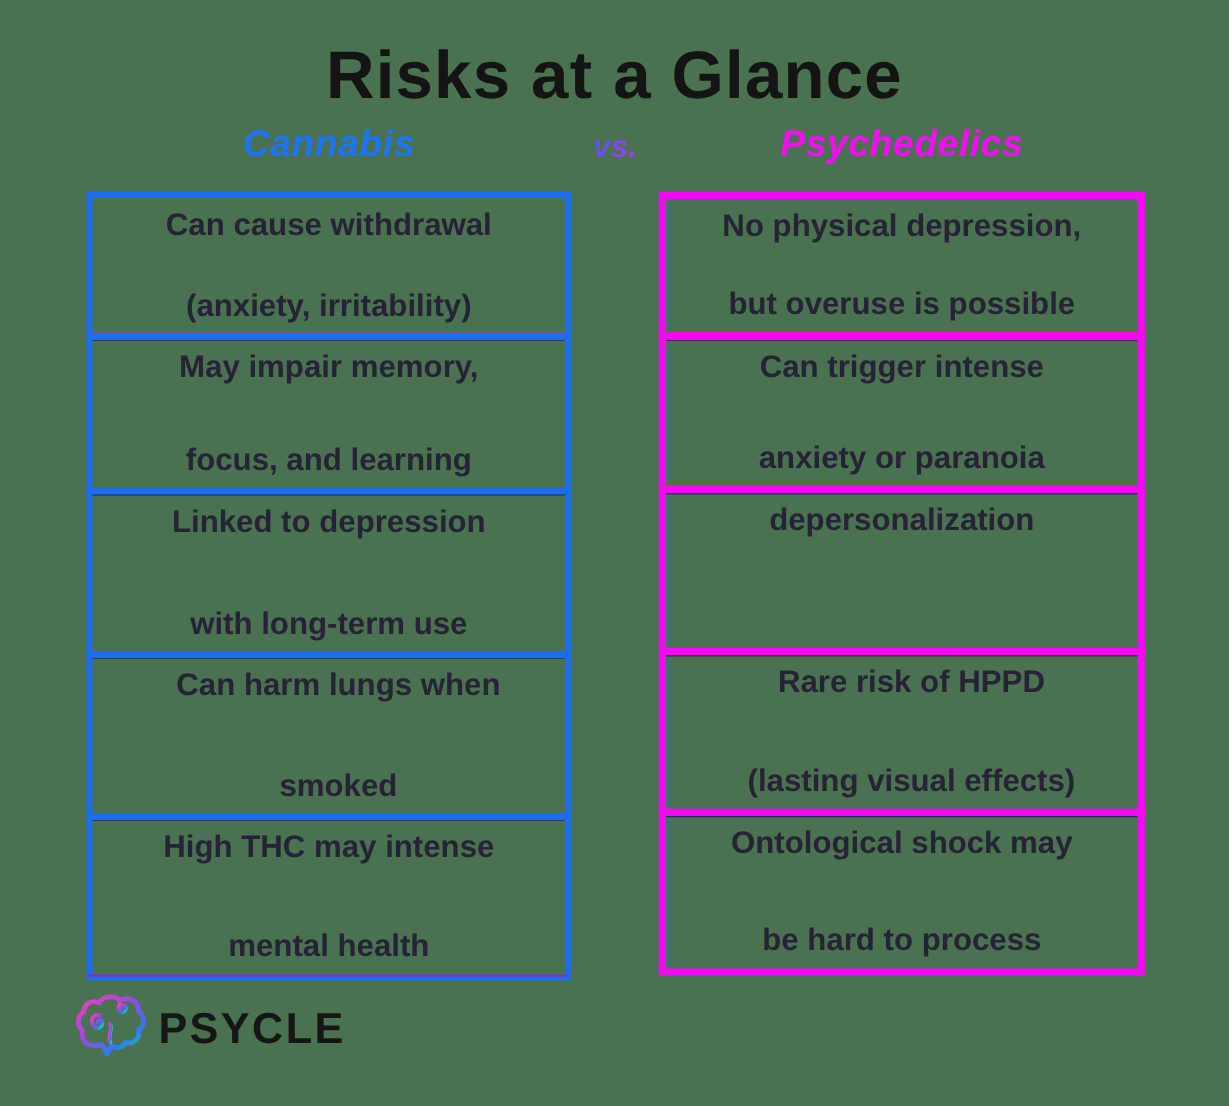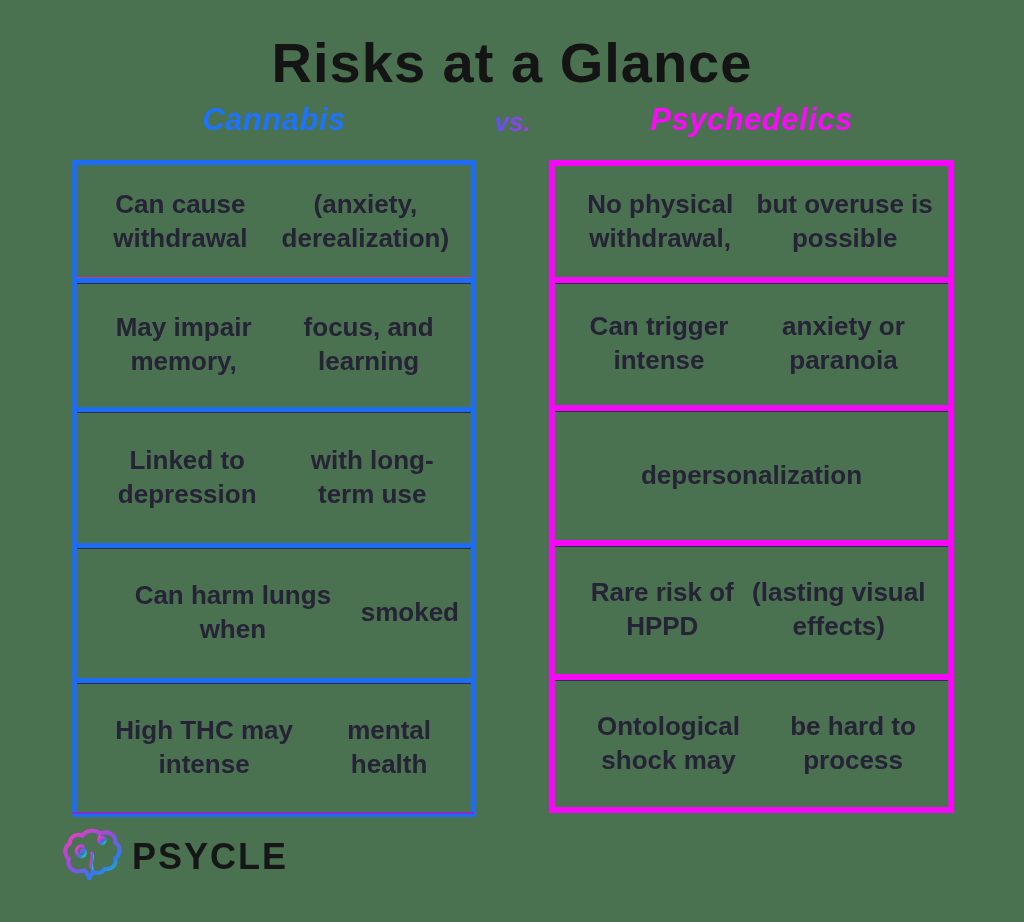--- a/index.html
+++ b/index.html
@@ -50,22 +50,22 @@
     -webkit-background-clip: text;
     background-clip: text;
     color: transparent;
   }
   .column { position: absolute; top: 160px; }
   .col-left { left: 72px; width: 404px; }
   .col-right { left: 549px; width: 405px; }
   .box {
     width: 100%;
     display: flex;
-    flex-direction: row;
-    justify-content: center;
+    flex-direction: column;
+    justify-content: space-between;
     align-items: center;
     text-align: center;
     padding: 6px 12px;
     font-size: 26px;
     font-weight: 600;
     line-height: 1.3;
     color: var(--box-text, #262336);
   }
   .col-left .box { border: 5px solid var(--blue-border, #1c6cf4); }
   .col-right .box { border: 6px solid var(--magenta-border, #f707f7); }
@@ -111,21 +111,21 @@
 
   <div class="labels-row">
     <div class="col-label label-cannabis">Cannabis</div>
     <div class="vs-label">vs.</div>
     <div class="col-label label-psychedelics">Psychedelics</div>
   </div>
 
   <div class="column col-left">
     <div class="box">
       <div>Can cause withdrawal</div>
-      <div>(anxiety, derealization)</div>
+      <div>(anxiety, irritability)</div>
     </div>
     <div class="box">
       <div>May impair memory,</div>
       <div>focus, and learning</div>
     </div>
     <div class="box">
       <div>Linked to depression</div>
       <div>with long-term use</div>
     </div>
     <div class="box">
@@ -133,21 +133,21 @@
       <div>smoked</div>
     </div>
     <div class="box">
       <div>High THC may intense</div>
       <div>mental health</div>
     </div>
   </div>
 
   <div class="column col-right">
     <div class="box">
-      <div>No physical withdrawal,</div>
+      <div>No physical depression,</div>
       <div>but overuse is possible</div>
     </div>
     <div class="box">
       <div>Can trigger intense</div>
       <div>anxiety or paranoia</div>
     </div>
     <div class="box">
       <div>depersonalization</div>
     </div>
     <div class="box">

